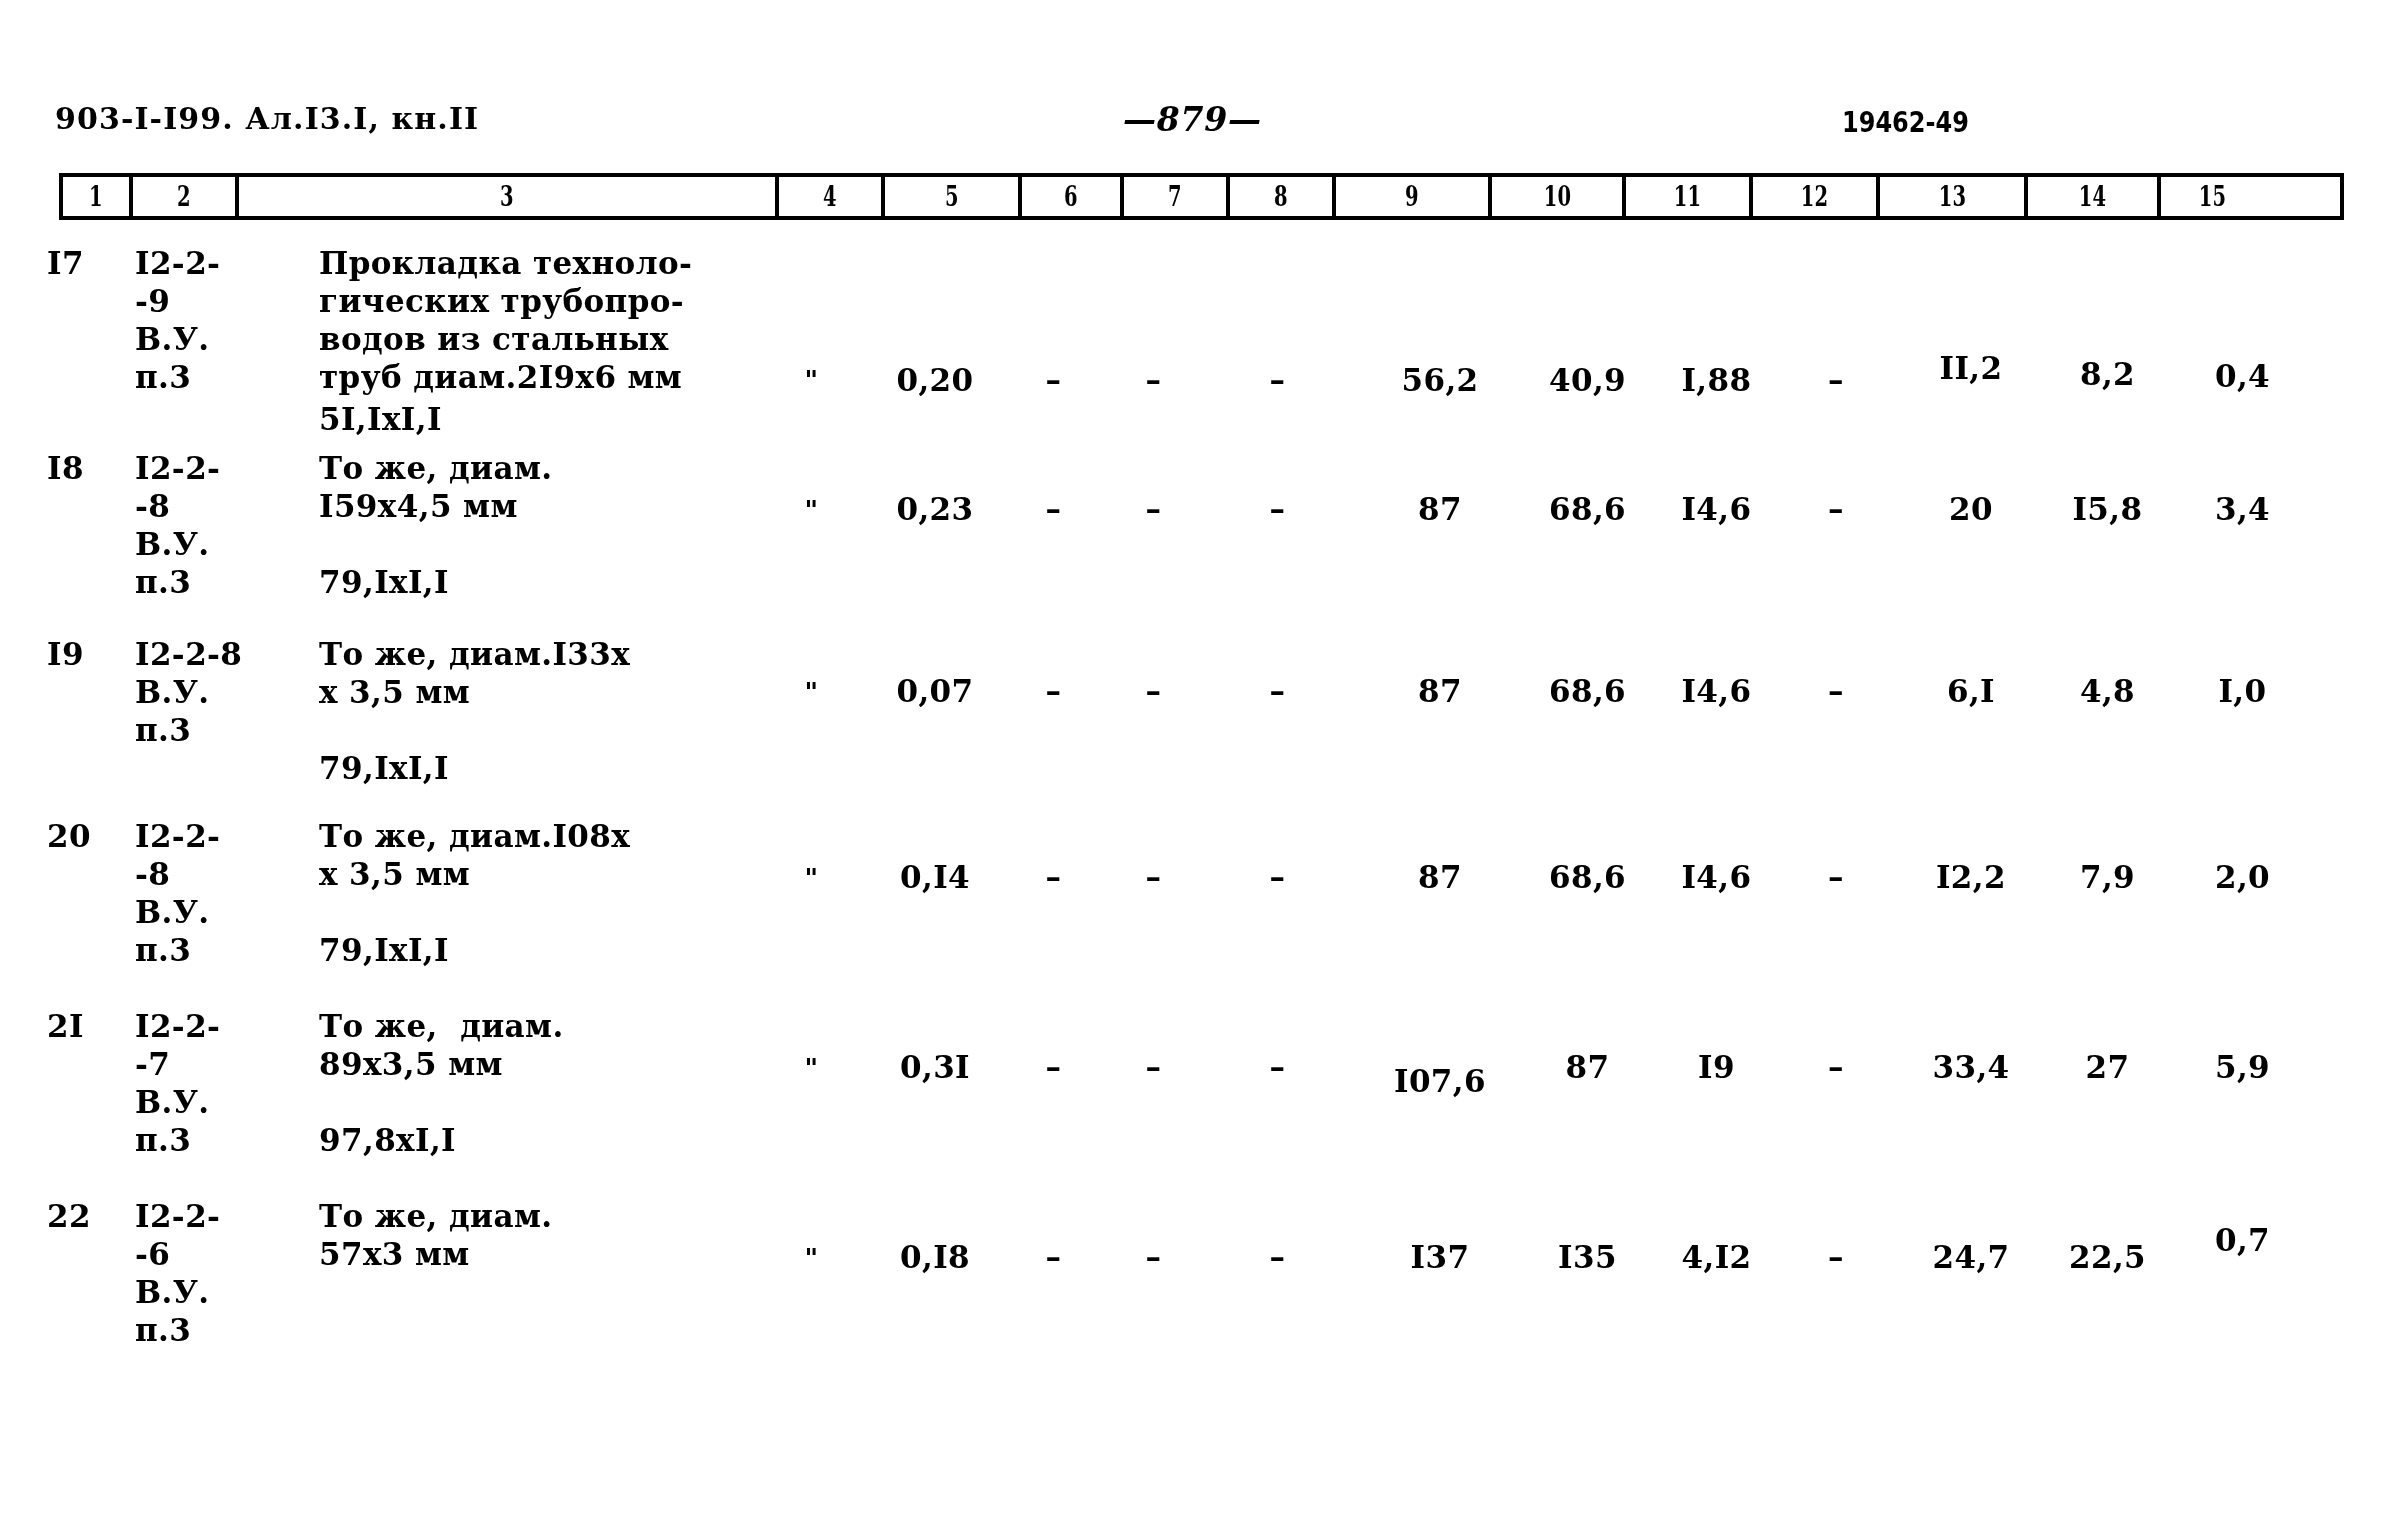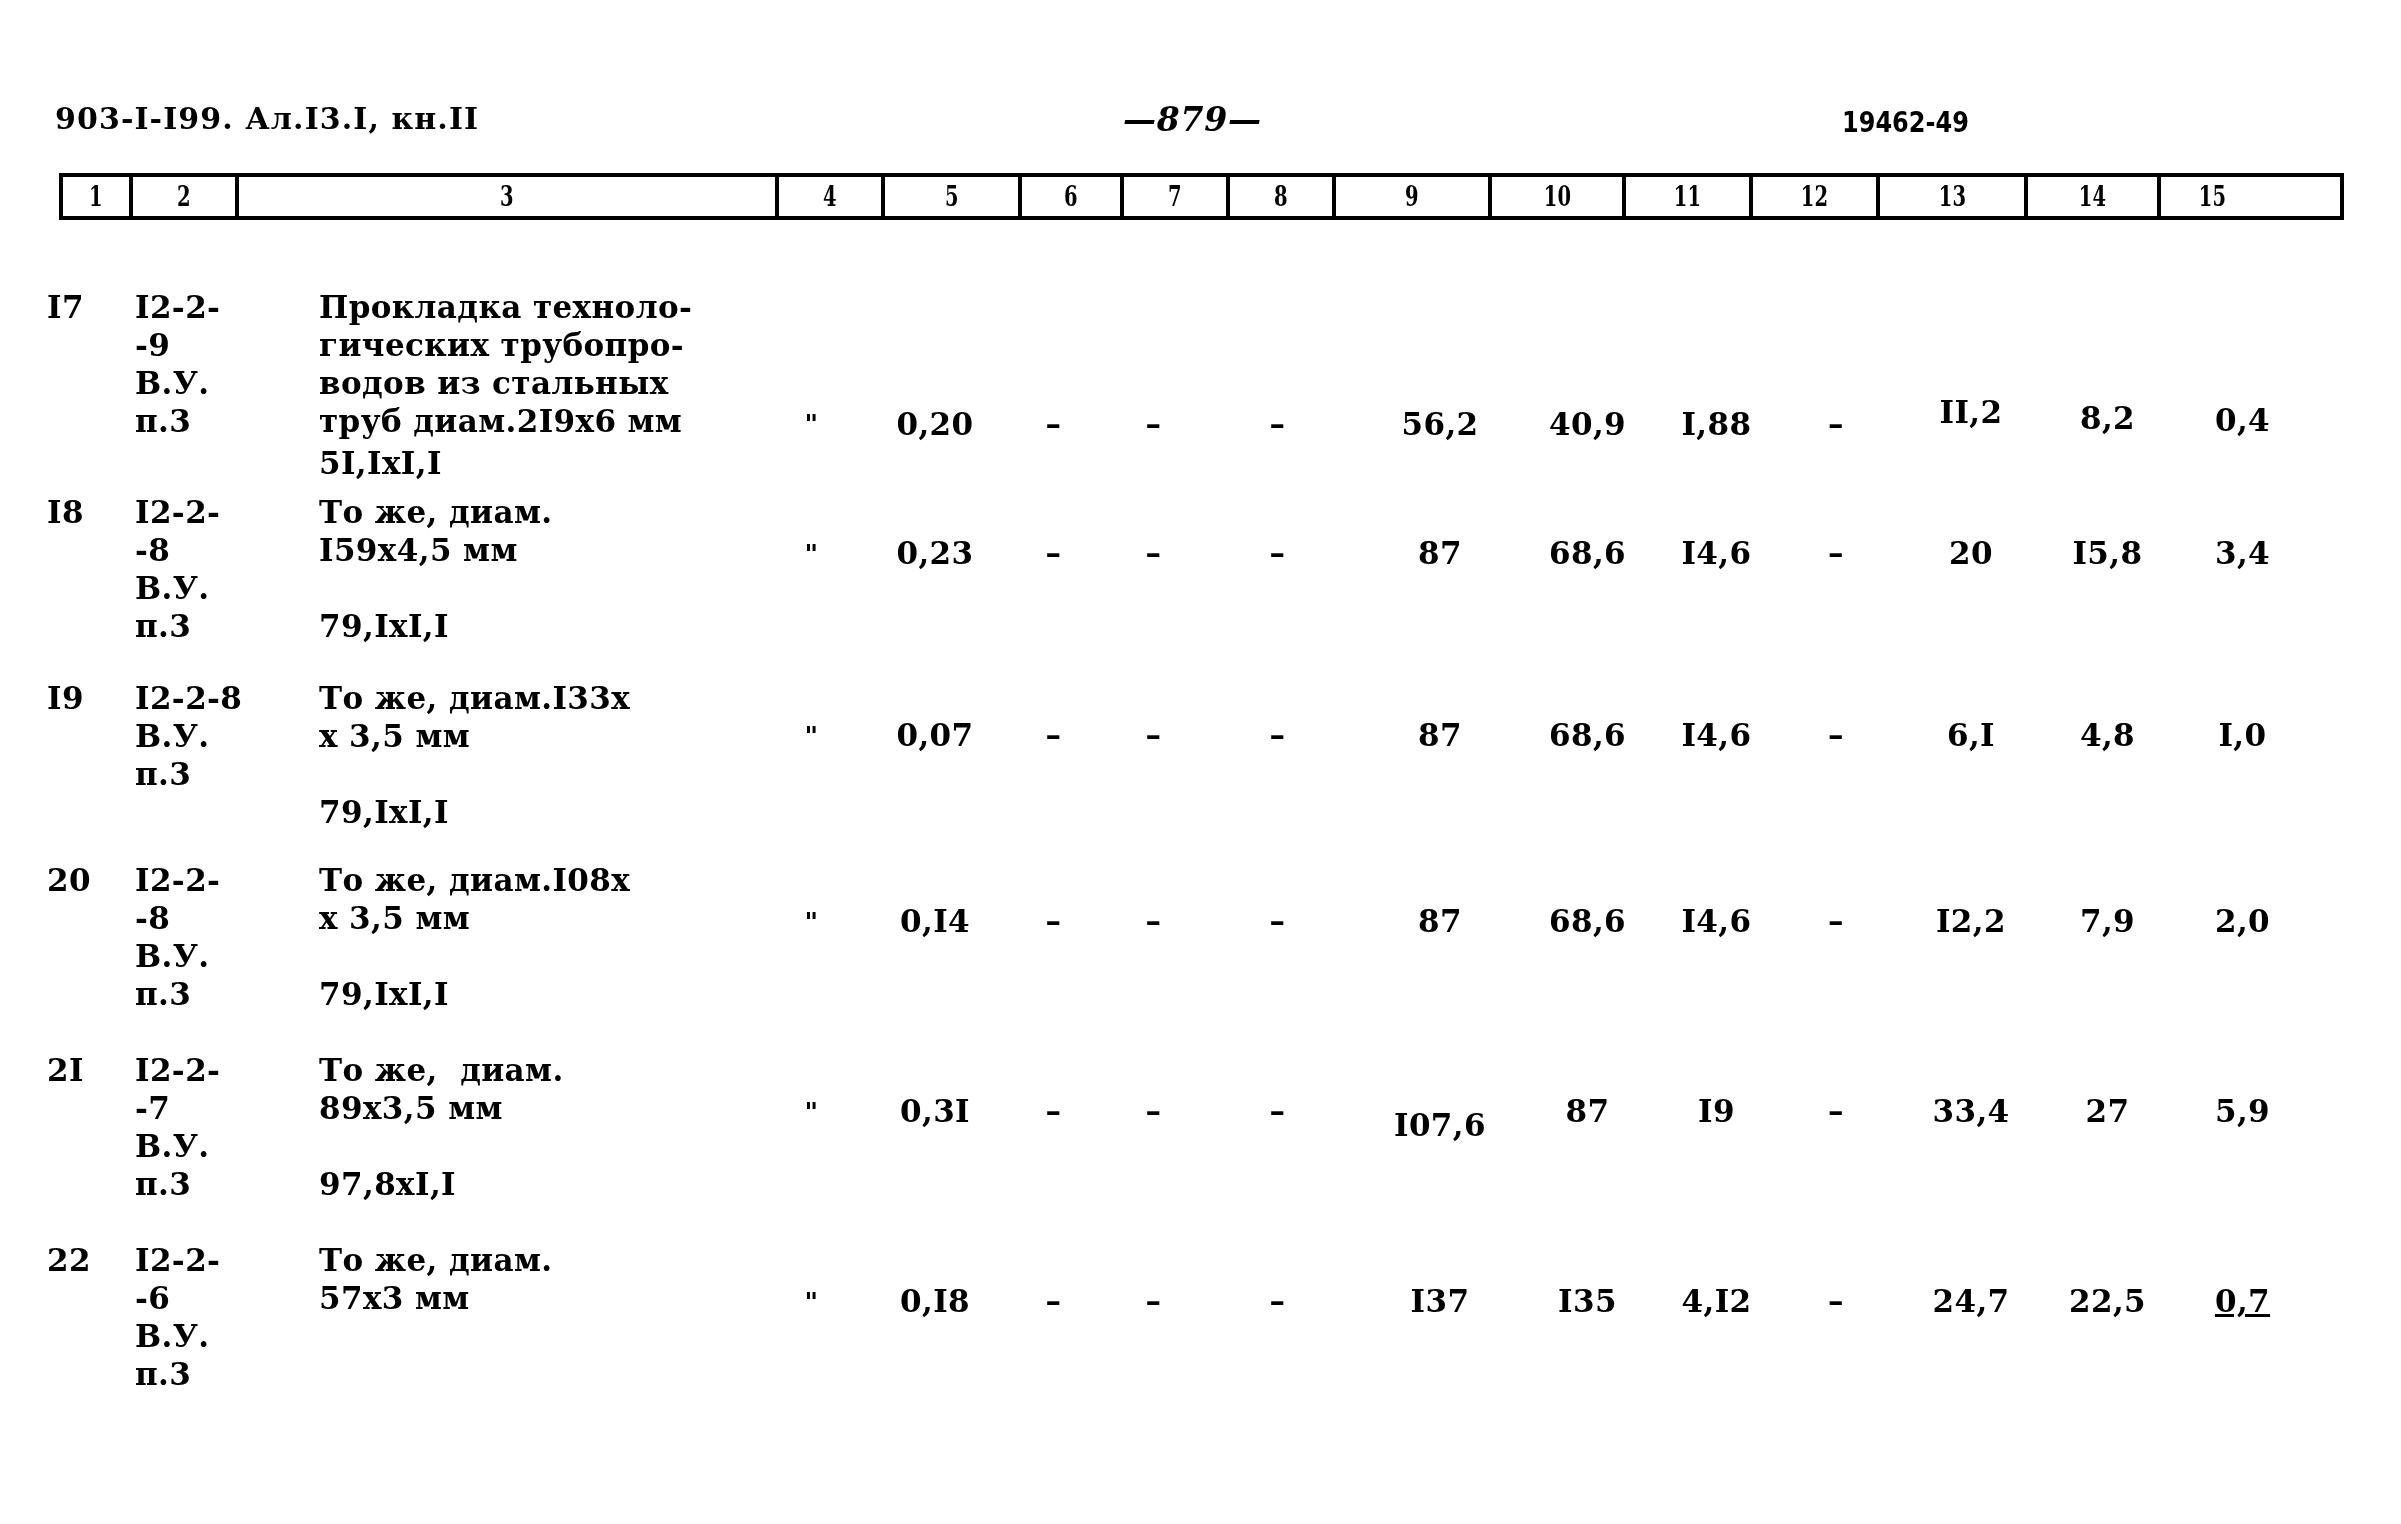--- a/index.html
+++ b/index.html
@@ -111,21 +111,20 @@
   .c13 { width: 148px; text-align: center; }
   .c14 { width: 133px; }
   .c15 { width: 102px; }
 
   
   .tbody {
     position: absolute;
     top: 244px;
     left: 0;
     width: 2104px;
-    margin-top: 44px;
   }
   .row {
     position: relative;
     width: 2401px;
   }
 
   .typed {
     font-family: "DejaVu Serif", serif;
     font-weight: 700;
     font-size: 31px;
@@ -379,18 +378,18 @@
       <div class="num n5" style="top:42px;">0,I8</div>
       <div class="num n6" style="top:42px;">–</div>
       <div class="num n7" style="top:42px;">–</div>
       <div class="num n8" style="top:42px;">–</div>
       <div class="num n9" style="top:42px;">I37</div>
       <div class="num n10" style="top:42px;">I35</div>
       <div class="num n11" style="top:42px;">4,I2</div>
       <div class="num n12" style="top:42px;">–</div>
       <div class="num n13" style="top:42px;">24,7</div>
       <div class="num n14" style="top:42px;">22,5</div>
-      <div class="num n15" style="top:42px;text-decoration:underline;">0,7</div>
+      <div class="num n15" style="top:25px;">0,7</div>
     </div>
 
   </div>
 </div>
 
 
 </body></html>

